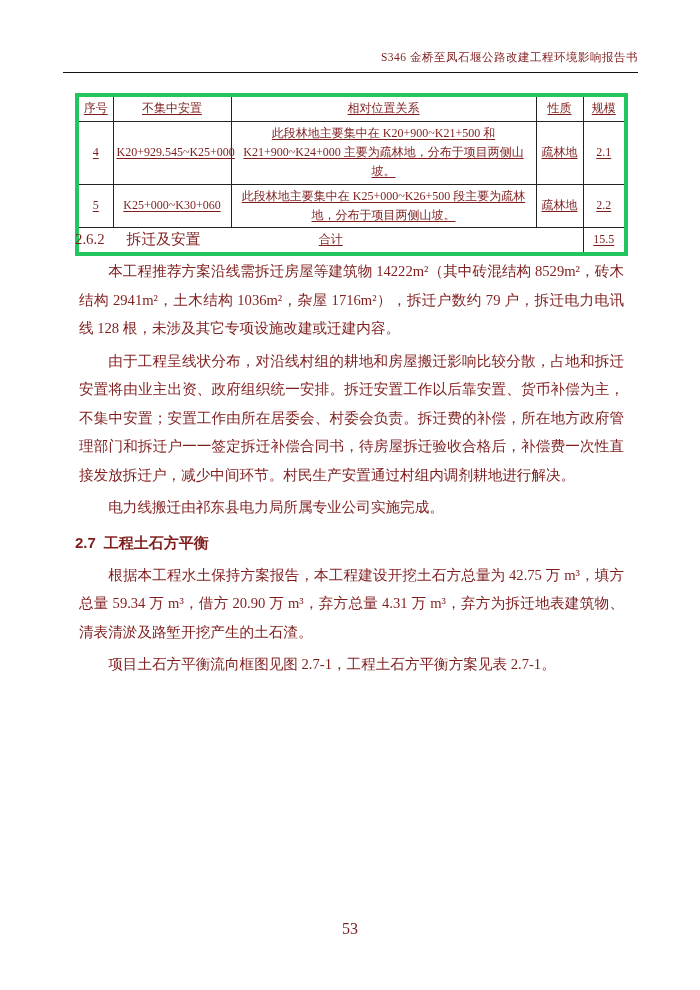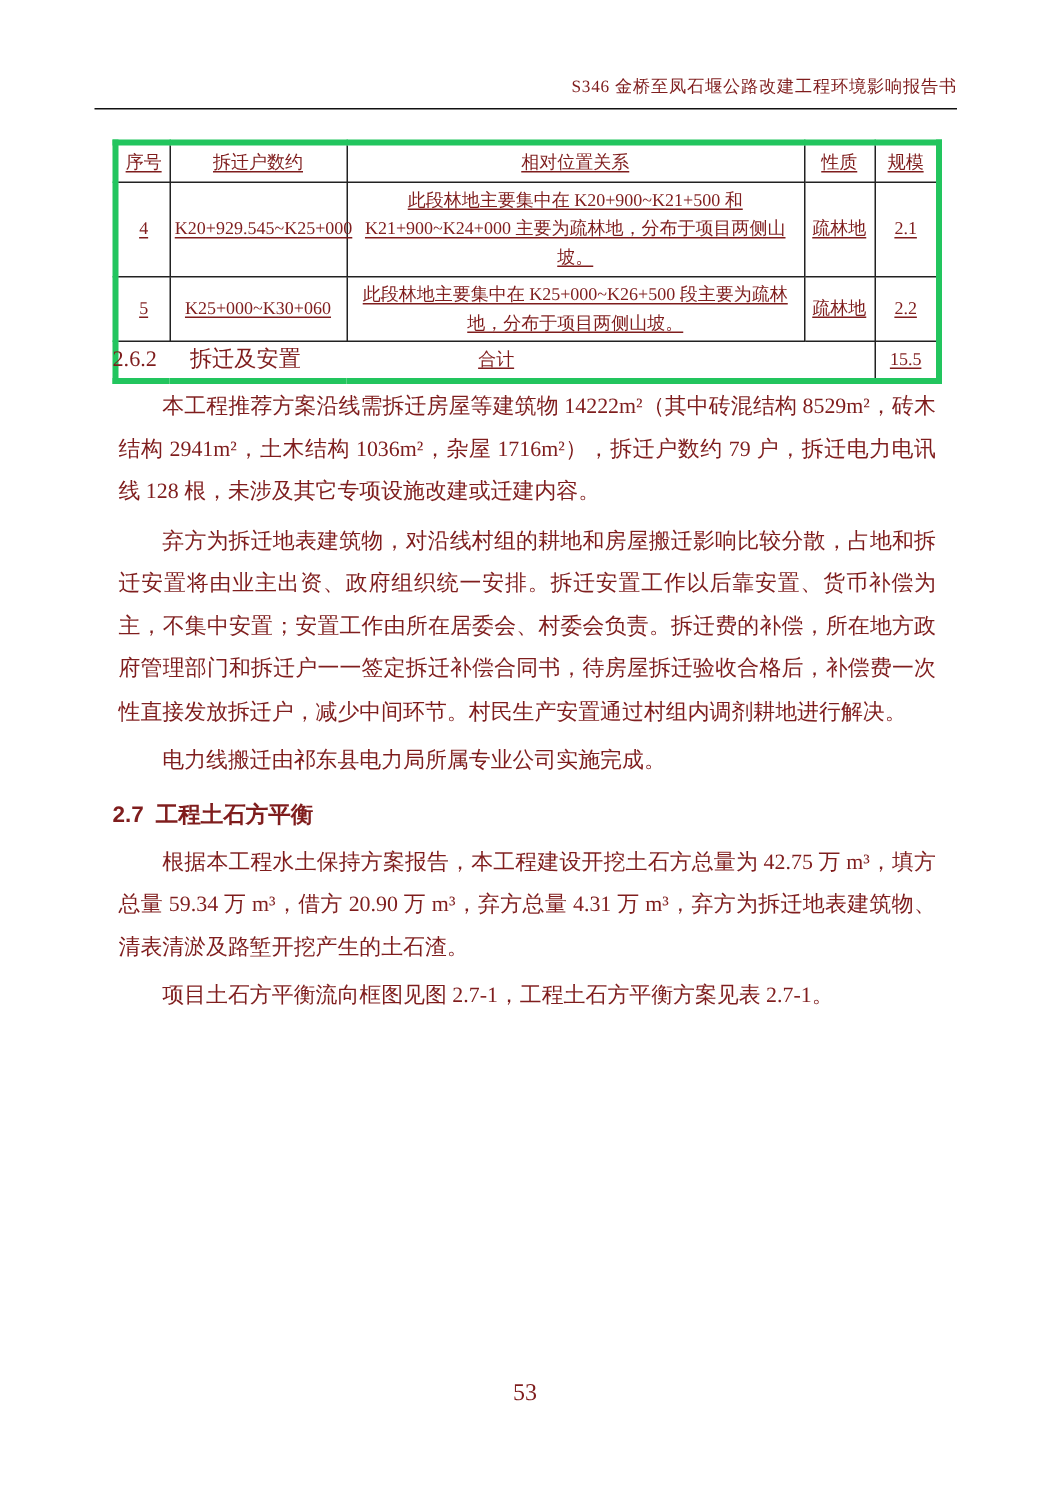--- a/index.html
+++ b/index.html
@@ -93,21 +93,21 @@
     <colgroup>
       <col class="col-seq">
         <col class="col-stake">
         <col class="col-rel">
         <col class="col-nat">
         <col class="col-scale">
     </colgroup>
     <tbody>
       <tr class="hdr-row">
         <th>序号</th>
-        <th>拆迁户数约</th>
+        <th>不集中安置</th>
         <th>相对位置关系</th>
         <th>性质</th>
         <th>规模</th>
       </tr>
       <tr class="data-row">
         <td>4</td>
         <td>K20+929.545~K25+000</td>
         <td>此段林地主要集中在 K20+900~K21+500 和 K21+900~K24+000 主要为疏林地，分布于项目两侧山坡。</td>
         <td>疏林地</td>
         <td>2.1</td>
@@ -126,21 +126,21 @@
     </tbody>
   </table>
 
   <div class="content">
 
     <h3 class="h3-heading">
       <span class="sec-no">2.6.2</span><span>拆迁及安置</span>
     </h3>
 
     <p class="para">本工程推荐方案沿线需拆迁房屋等建筑物 14222m²（其中砖混结构 8529m²，砖木结构 2941m²，土木结构 1036m²，杂屋 1716m²），拆迁户数约 79 户，拆迁电力电讯线 128 根，未涉及其它专项设施改建或迁建内容。</p>
-    <p class="para">弃方为拆迁地表建筑物，对沿线村组的耕地和房屋搬迁影响比较分散，占地和拆迁安置将由业主出资、政府组织统一安排。拆迁安置工作以后靠安置、货币补偿为主，不集中安置；安置工作由所在居委会、村委会负责。拆迁费的补偿，所在地方政府管理部门和拆迁户一一签定拆迁补偿合同书，待房屋拆迁验收合格后，补偿费一次性直接发放拆迁户，减少中间环节。村民生产安置通过村组内调剂耕地进行解决。</p>
+    <p class="para">由于工程呈线状分布，对沿线村组的耕地和房屋搬迁影响比较分散，占地和拆迁安置将由业主出资、政府组织统一安排。拆迁安置工作以后靠安置、货币补偿为主，不集中安置；安置工作由所在居委会、村委会负责。拆迁费的补偿，所在地方政府管理部门和拆迁户一一签定拆迁补偿合同书，待房屋拆迁验收合格后，补偿费一次性直接发放拆迁户，减少中间环节。村民生产安置通过村组内调剂耕地进行解决。</p>
     <p class="para">电力线搬迁由祁东县电力局所属专业公司实施完成。</p>
 
     <h2 class="h2-heading">
       <span class="sec-no">2.7</span><span>工程土石方平衡</span>
     </h2>
 
     <p class="para">根据本工程水土保持方案报告，本工程建设开挖土石方总量为 42.75 万 m³，填方总量 59.34 万 m³，借方 20.90 万 m³，弃方总量 4.31 万 m³，弃方为拆迁地表建筑物、清表清淤及路堑开挖产生的土石渣。</p>
     <p class="para">项目土石方平衡流向框图见图 2.7-1，工程土石方平衡方案见表 2.7-1。</p>
 
   </div>

